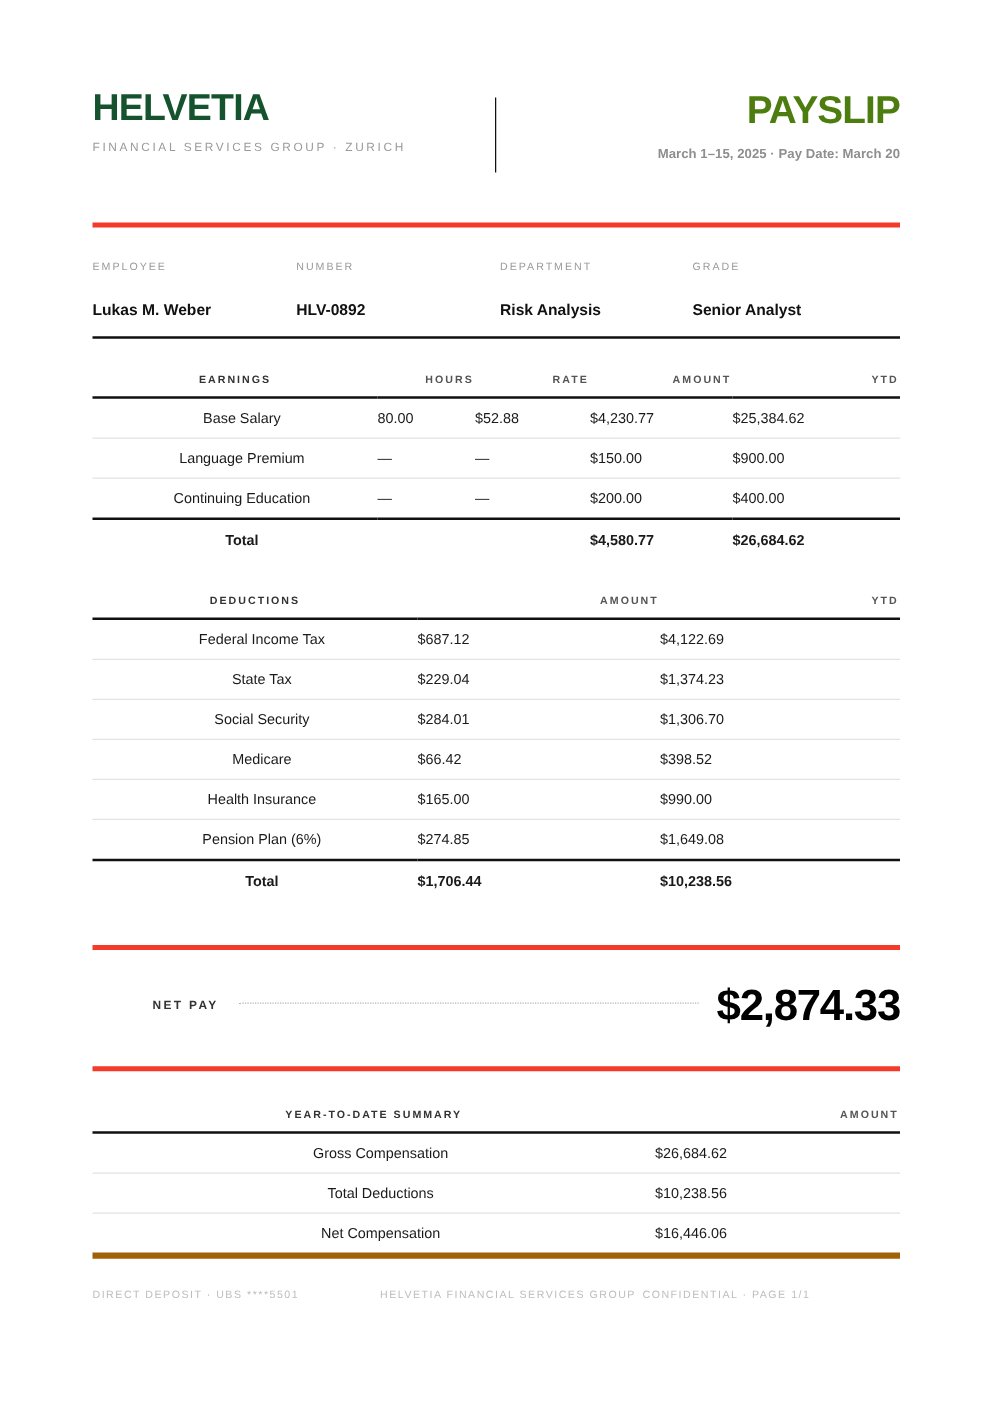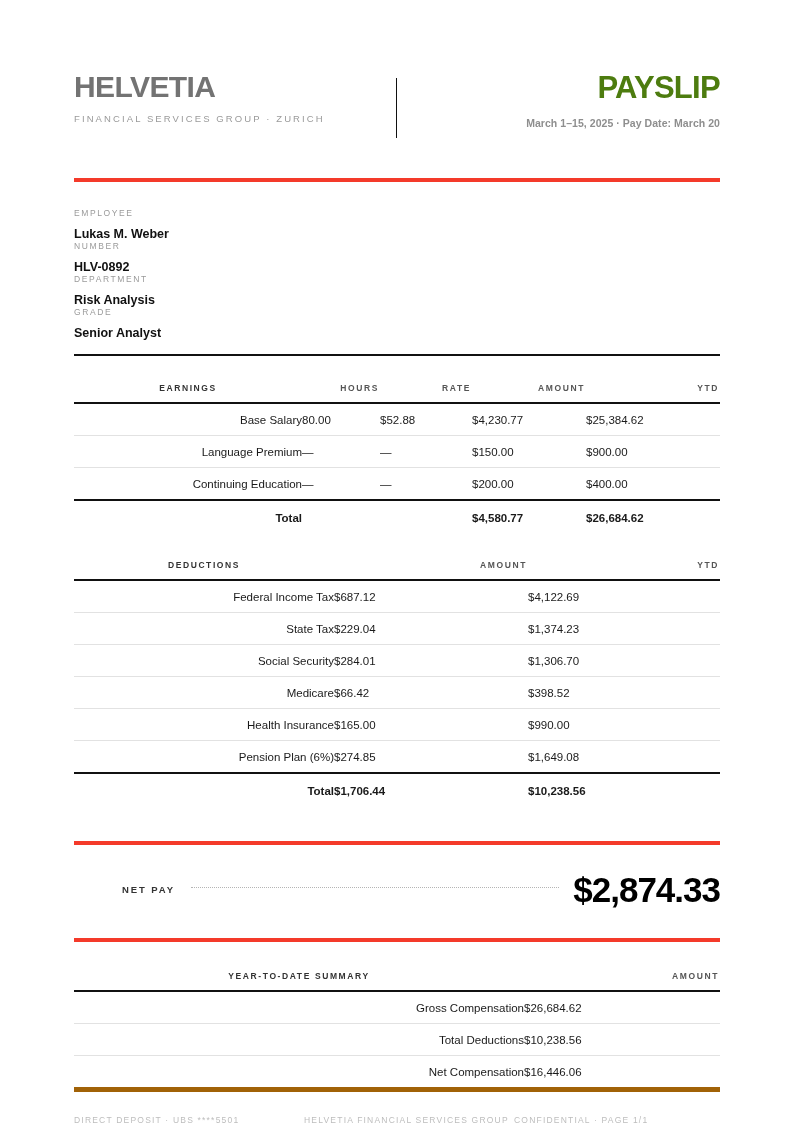--- a/index.html
+++ b/index.html
@@ -31,21 +31,21 @@
     justify-content: space-between;
     padding-top: 72px;
     height: 74px;
   }
   .brand-block { width: 320px; }
   .brand-name {
     font-size: 30px;
     font-weight: 700;
     letter-spacing: -0.6px;
     line-height: 1;
-    color: #737373;
+    color: #14532d;
   }
   .brand-tagline {
     margin-top: 11px;
     font-size: 9.5px;
     letter-spacing: 2.1px;
     color: #9a9a9a;
     font-weight: 400;
   }
   .header-divider {
     position: absolute;
@@ -82,35 +82,34 @@
   .accent-top { margin-top: 32px; }
   .accent-mid { margin-top: 35px; }
   .accent-bot { margin-top: 26px; }
 
   
   .emp-row {
     display: flex;
     padding-top: 26px;
     padding-bottom: 14px;
     border-bottom: 2px solid #111111;
-    flex-direction: column;
   }
   .emp-cell { flex: 0 0 auto; }
   .emp-cell.c1 { width: 163px; }
   .emp-cell.c2 { width: 163px; }
   .emp-cell.c3 { width: 154px; }
   .emp-cell.c4 { width: 160px; }
   .emp-label {
     font-size: 8.5px;
     letter-spacing: 1.6px;
     color: #9a9a9a;
     text-transform: uppercase;
   }
   .emp-value {
-    margin-top: 9px;
+    margin-top: 23px;
     font-size: 12.5px;
     font-weight: 700;
     color: #111111;
   }
 
   
   table {
     width: 100%;
     border-collapse: collapse;
     table-layout: fixed;
@@ -134,21 +133,21 @@
 
   td {
     font-size: 11.5px;
     color: #1a1a1a;
     padding: 10px 0 9px 0;
     border-bottom: 1px solid #e2e2e2;
     text-align: left;
     white-space: nowrap;
   }
   td.lbl {
-    text-align: right;
+    text-align: center;
     padding-left: 11px;
   }
   tr.total-row td {
     font-weight: 700;
     border-top: 2px solid #111111;
     border-bottom: none;
     padding-top: 11px;
     font-size: 11.5px;
   }
   tr.last-row td { border-bottom: none; }

